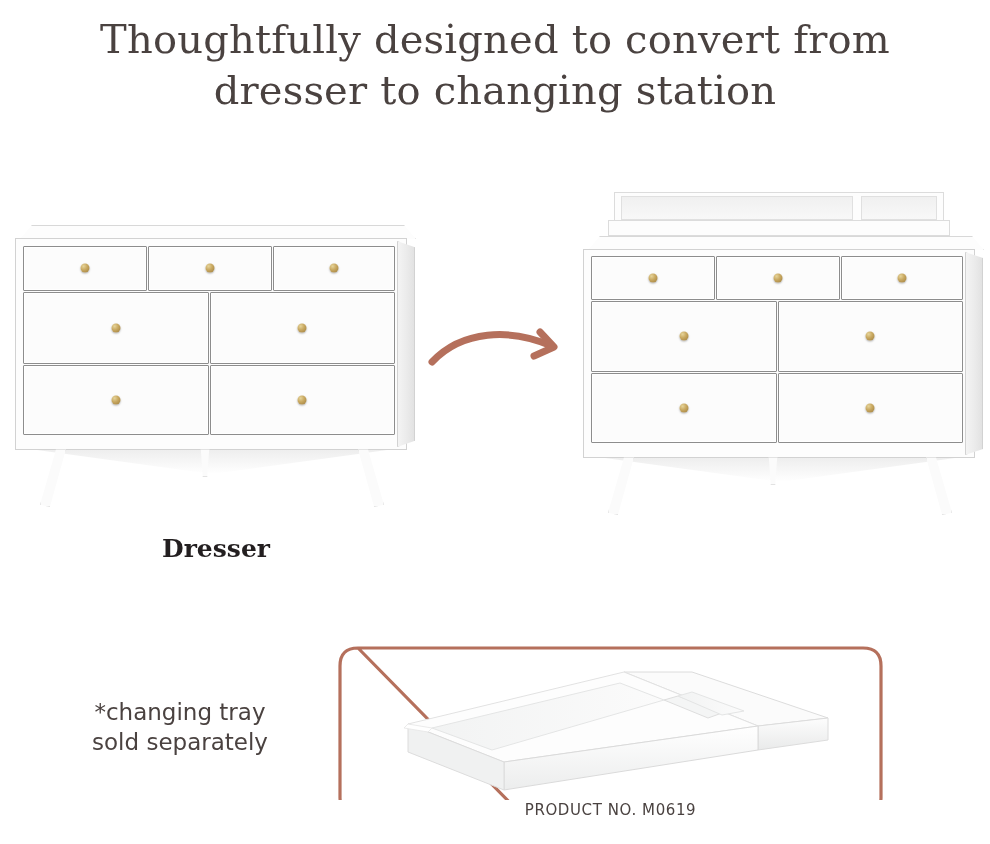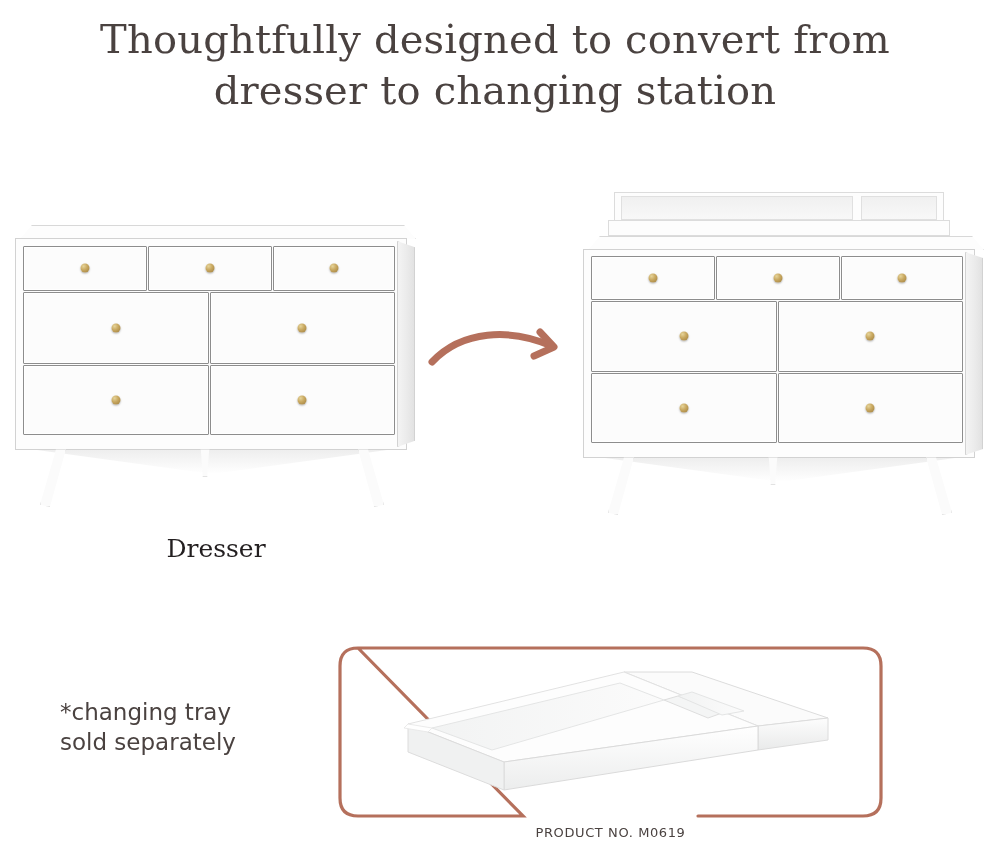--- a/index.html
+++ b/index.html
@@ -31,37 +31,38 @@
     letter-spacing: 0.2px;
     white-space: pre-line;
   }
 
   
   .caption {
     position: absolute;
     color: #231f20;
     font-family: "DejaVu Serif", "Liberation Serif", serif;
     font-size: 25px;
-    font-weight: 400;
+    font-weight: 700;
     text-align: center;
     white-space: nowrap;
   }
   #caption-dresser  { left: 66px;  top: 534px; width: 300px; }
   #caption-station  { left: 616px; top: 534px; width: 300px; }
 
   
   .tray-note {
     position: absolute;
     left: 60px;
     top: 698px;
     width: 240px;
     color: #4a4240;
     font-family: "DejaVu Sans", "Liberation Sans", sans-serif;
     font-size: 23px;
     line-height: 1.30;
+    text-align: center;
     white-space: pre-line;
   }
 
   
   .furniture { position: absolute; }
 
   
   .top-plate {
     position: absolute;
     background: #fdfdfd;
@@ -139,26 +140,25 @@
   }
   #product-frame svg { display: block; }
   #product-no {
     position: absolute;
     left: 338px;
     top: 800px;
     width: 545px;
     text-align: center;
     color: #4a4240;
     font-family: "DejaVu Sans", "Liberation Sans", sans-serif;
-    font-size: 13px;
+    font-size: 15px;
     letter-spacing: 0.6px;
     background: #ffffff;
     padding: 1px 0;
     white-space: nowrap;
-    margin-top: 24px;
   }
   #hero-tray { position: absolute; left: 392px; top: 666px; }
 </style>
 </head>
 <body>
 
 <div id="page">
 
   <div class="heading">Thoughtfully designed to convert from
 dresser to changing station</div>

